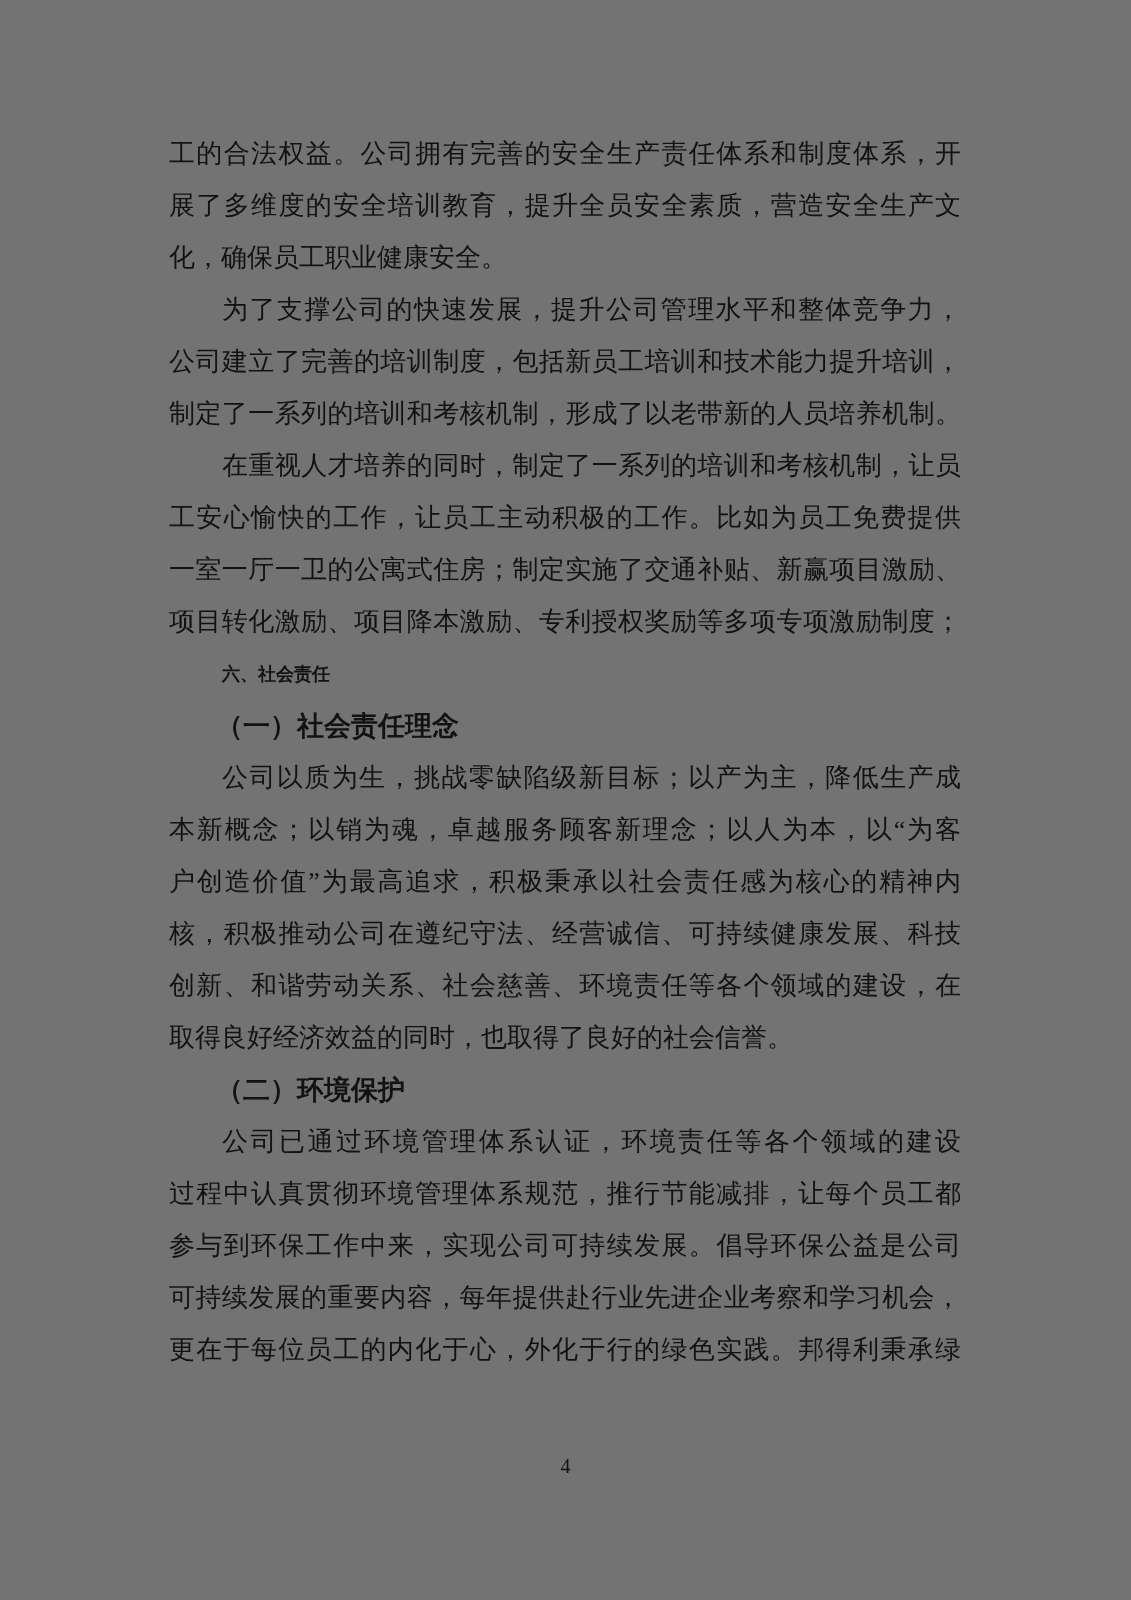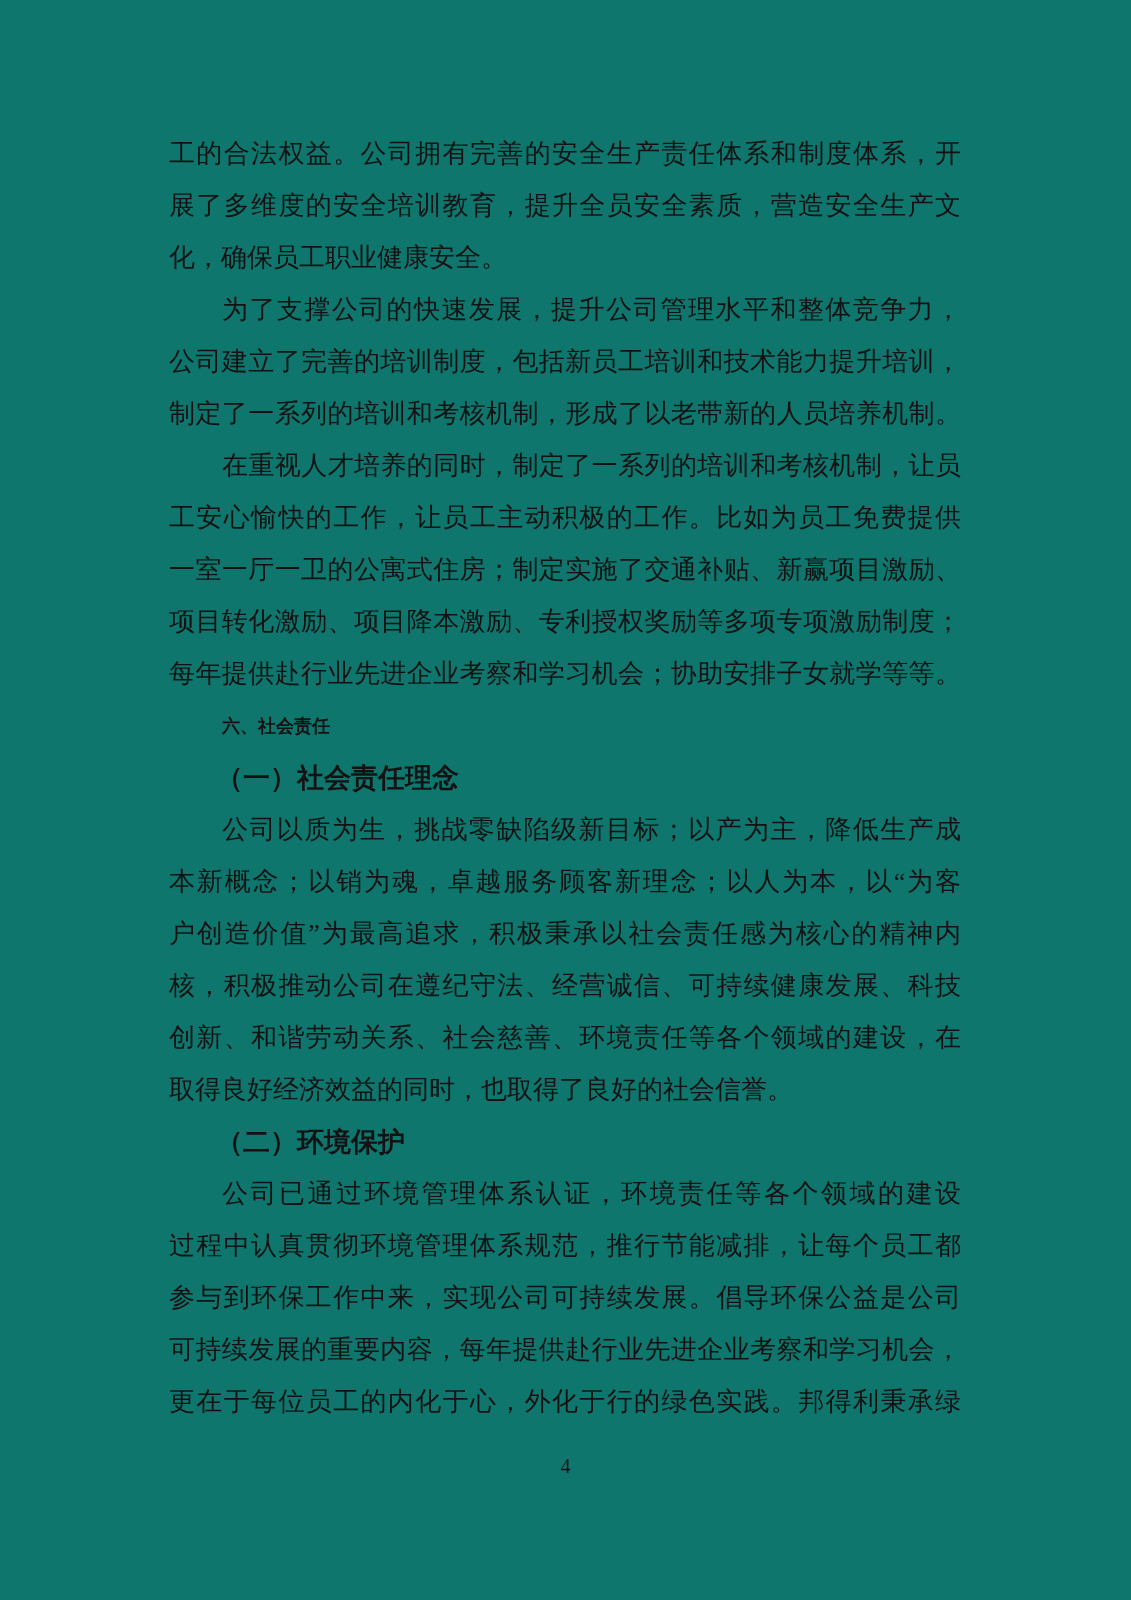--- a/index.html
+++ b/index.html
@@ -4,21 +4,21 @@
 <style>
   html, body {
     margin: 0;
     padding: 0;
     background: #e8e8e8;
   }
   .page {
     position: relative;
     width: 1131px;
     height: 1600px;
-    background: #0f766e;
+    background: #737373;
     margin: 0 auto;
     overflow: hidden;
   }
   .content {
     position: absolute;
     left: 169px;
     top: 128px;
     width: 792px;
   }
   .line {
@@ -73,21 +73,20 @@
       <div class="line">工的合法权益。公司拥有完善的安全生产责任体系和制度体系，开</div>
       <div class="line">展了多维度的安全培训教育，提升全员安全素质，营造安全生产文</div>
       <div class="line no-justify">化，确保员工职业健康安全。</div>
       <div class="line indent">为了支撑公司的快速发展，提升公司管理水平和整体竞争力，</div>
       <div class="line">公司建立了完善的培训制度，包括新员工培训和技术能力提升培训，</div>
       <div class="line">制定了一系列的培训和考核机制，形成了以老带新的人员培养机制。</div>
       <div class="line indent">在重视人才培养的同时，制定了一系列的培训和考核机制，让员</div>
       <div class="line">工安心愉快的工作，让员工主动积极的工作。比如为员工免费提供</div>
       <div class="line">一室一厅一卫的公寓式住房；制定实施了交通补贴、新赢项目激励、</div>
       <div class="line">项目转化激励、项目降本激励、专利授权奖励等多项专项激励制度；</div>
-      <div class="line">每年提供赴行业先进企业考察和学习机会；协助安排子女就学等等。</div>
       <div class="line h1">六、社会责任</div>
       <div class="line h2">（一）社会责任理念</div>
       <div class="line indent">公司以质为生，挑战零缺陷级新目标；以产为主，降低生产成</div>
       <div class="line">本新概念；以销为魂，卓越服务顾客新理念；以人为本，以“为客</div>
       <div class="line">户创造价值”为最高追求，积极秉承以社会责任感为核心的精神内</div>
       <div class="line">核，积极推动公司在遵纪守法、经营诚信、可持续健康发展、科技</div>
       <div class="line">创新、和谐劳动关系、社会慈善、环境责任等各个领域的建设，在</div>
       <div class="line no-justify">取得良好经济效益的同时，也取得了良好的社会信誉。</div>
       <div class="line h2">（二）环境保护</div>
       <div class="line indent">公司已通过环境管理体系认证，环境责任等各个领域的建设</div>

